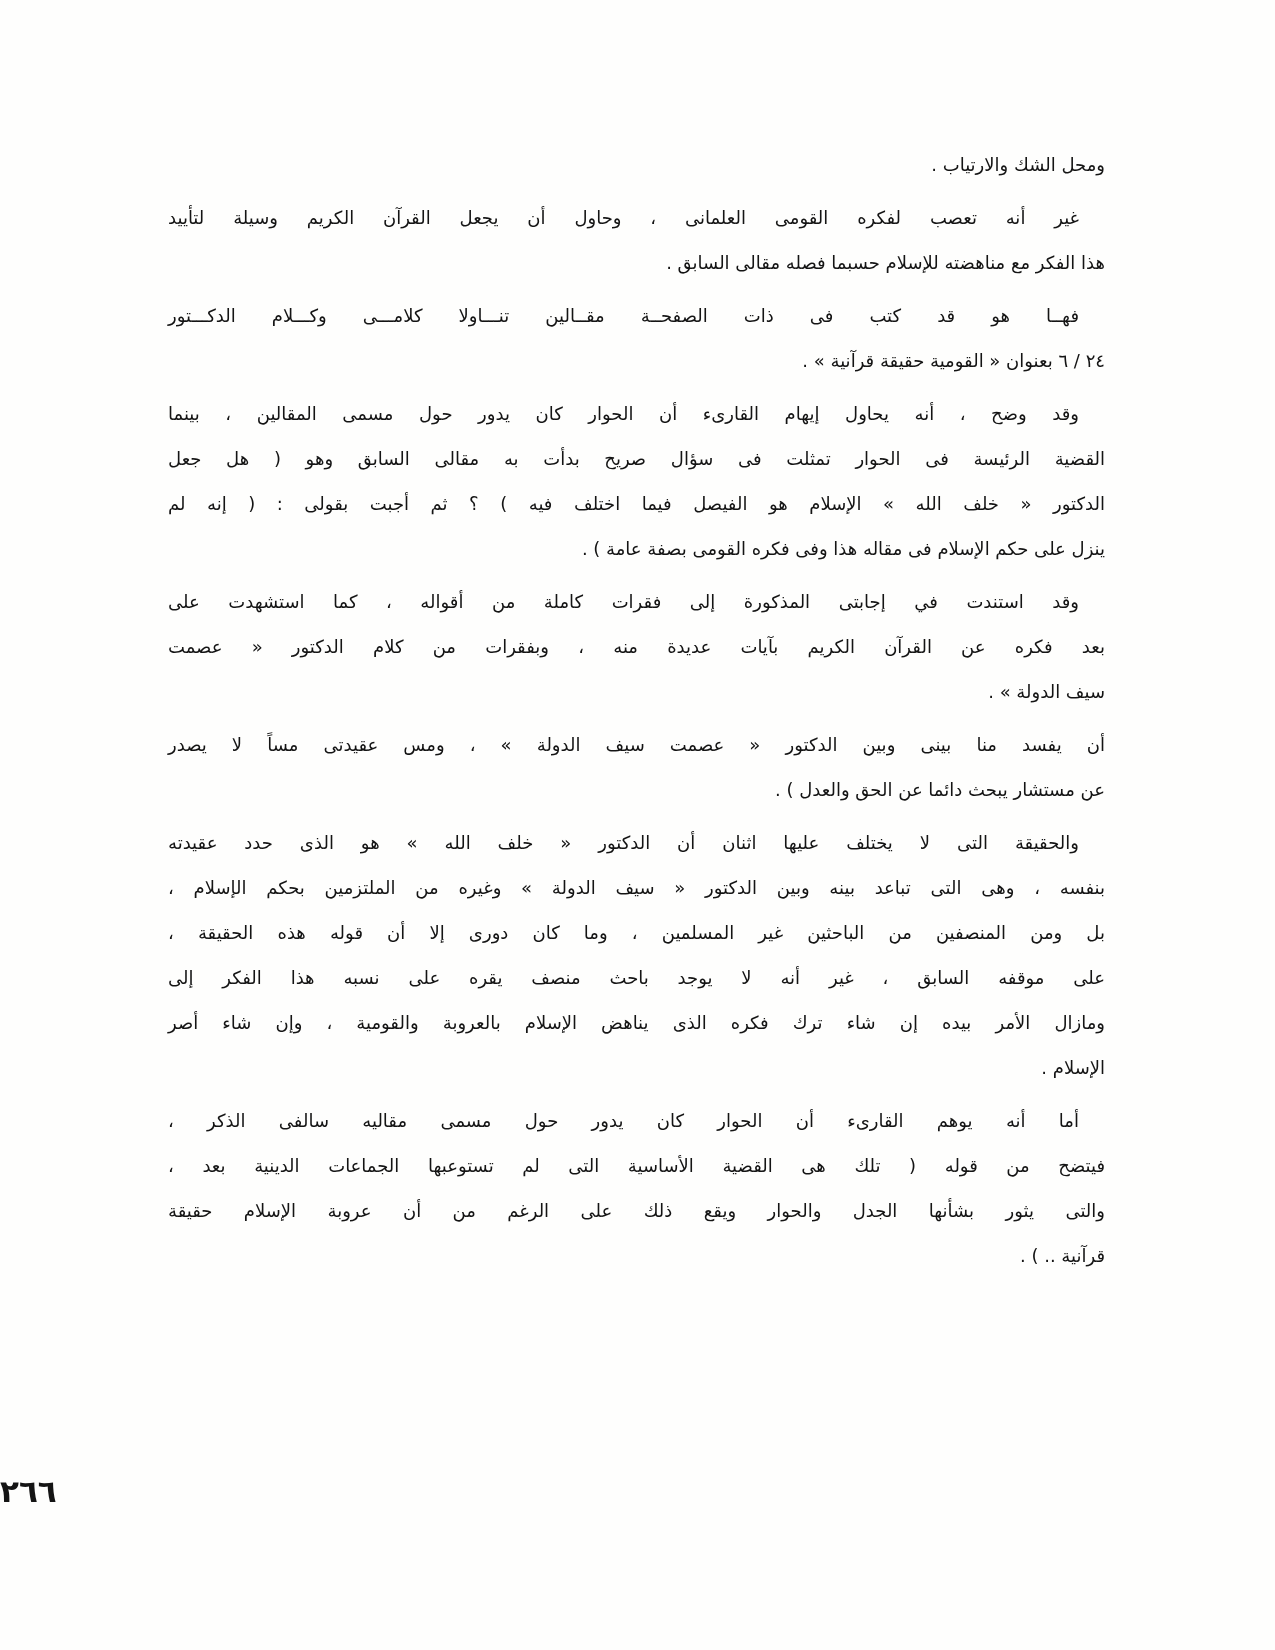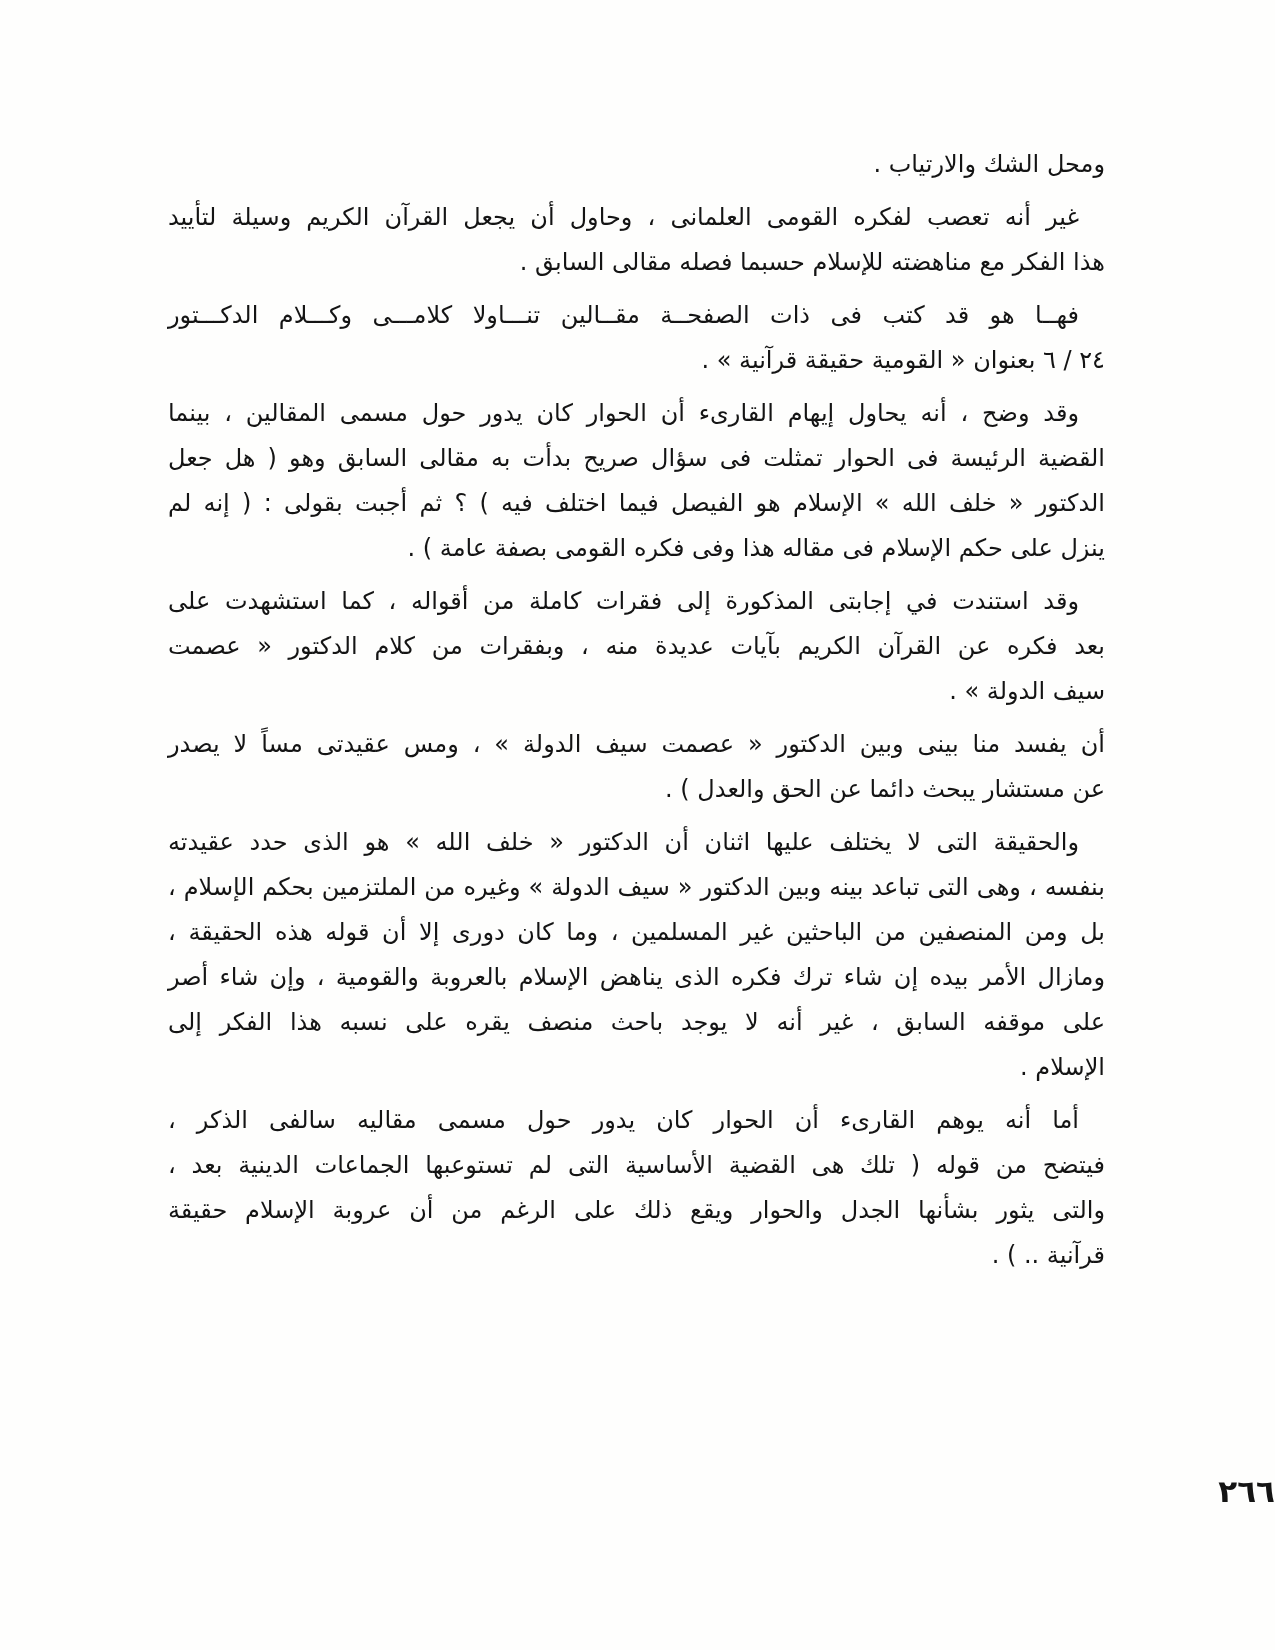--- a/index.html
+++ b/index.html
@@ -26,21 +26,21 @@
   }
   .para {
     margin: 8px 0 0 0;
   }
   .para.first {
     margin-top: 0;
   }
   .para.gap-lg {
   }
   .line {
-    font-size: 24px;
+    font-size: 18px;
     line-height: 45px;
     white-space: normal;
     text-align: justify;
     text-align-last: justify;
     -moz-text-align-last: justify;
   }
   .line.end {
     text-align: right;
     text-align-last: right;
     -moz-text-align-last: right;
@@ -50,21 +50,21 @@
   }
   .line.tight {
     letter-spacing: -0.6px;
     word-spacing: -2.5px;
   }
   .page-number {
     position: absolute;
     top: 1473px;
     left: 0;
     right: 0;
-    text-align: right;
+    text-align: left;
     font-size: 31px;
     font-weight: bold;
     color: #141414;
   }
 </style>
 </head>
 <body>
 
 <div class="page">
 
@@ -99,22 +99,22 @@
 
     <div class="para gap-lg">
       <div class="line">أن يفسد منا بينى وبين الدكتور « عصمت سيف الدولة » ، ومس عقيدتى مساً لا يصدر</div>
       <div class="line end">عن مستشار يبحث دائما عن الحق والعدل ) .</div>
     </div>
 
     <div class="para">
       <div class="line indent tight">والحقيقة التى لا يختلف عليها اثنان أن الدكتور « خلف الله » هو الذى حدد عقيدته</div>
       <div class="line tight">بنفسه ، وهى التى تباعد بينه وبين الدكتور « سيف الدولة » وغيره من الملتزمين بحكم الإسلام ،</div>
       <div class="line">بل ومن المنصفين من الباحثين غير المسلمين ، وما كان دورى إلا أن قوله هذه الحقيقة ،</div>
+      <div class="line">على موقفه السابق ، غير أنه لا يوجد باحث منصف يقره على نسبه هذا الفكر إلى</div>
       <div class="line">ومازال الأمر بيده إن شاء ترك فكره الذى يناهض الإسلام بالعروبة والقومية ، وإن شاء أصر</div>
-      <div class="line">على موقفه السابق ، غير أنه لا يوجد باحث منصف يقره على نسبه هذا الفكر إلى</div>
       <div class="line end">الإسلام .</div>
     </div>
 
     <div class="para gap-lg">
       <div class="line indent">أما أنه يوهم القارىء أن الحوار كان يدور حول مسمى مقاليه سالفى الذكر ،</div>
       <div class="line">فيتضح من قوله ( تلك هى القضية الأساسية التى لم تستوعبها الجماعات الدينية بعد ،</div>
       <div class="line">والتى يثور بشأنها الجدل والحوار ويقع ذلك على الرغم من أن عروبة الإسلام حقيقة</div>
       <div class="line end">قرآنية .. ) .</div>
     </div>
 

